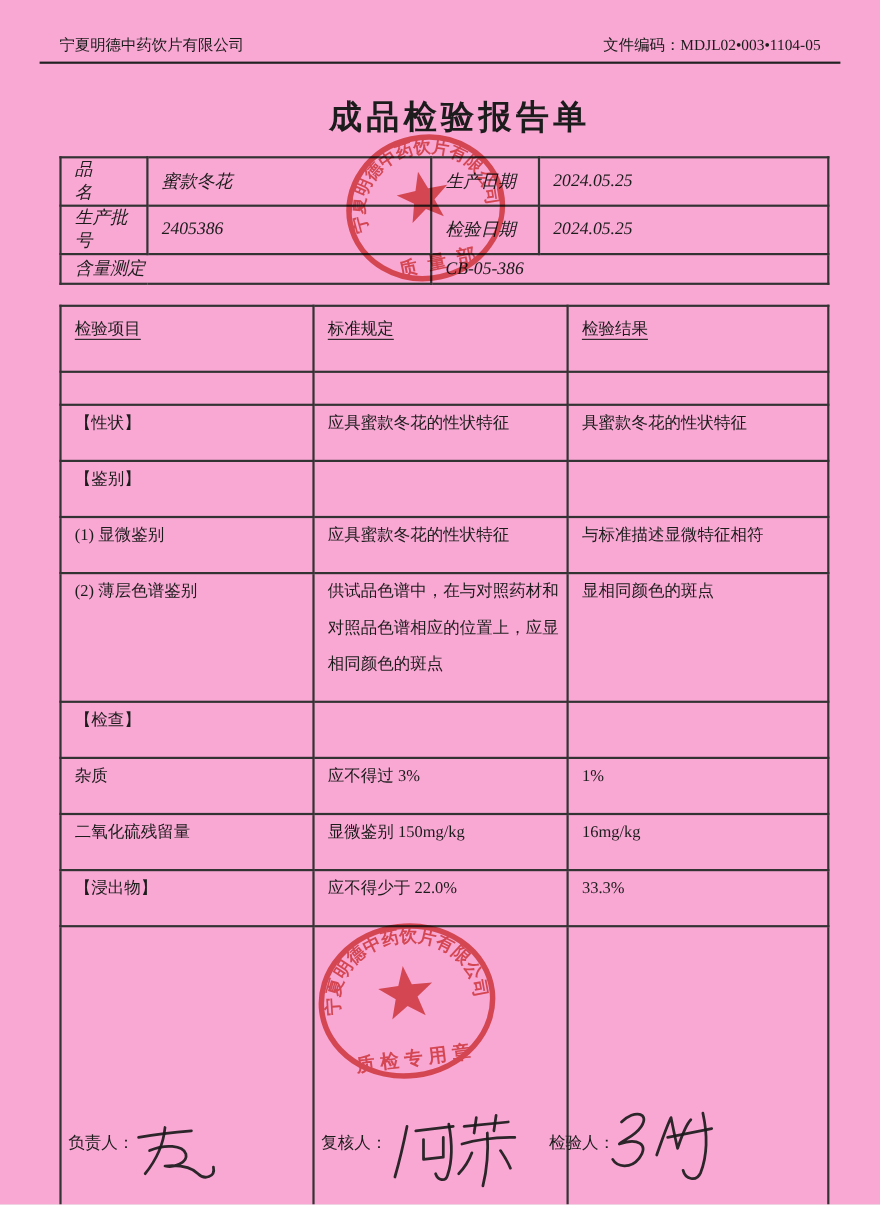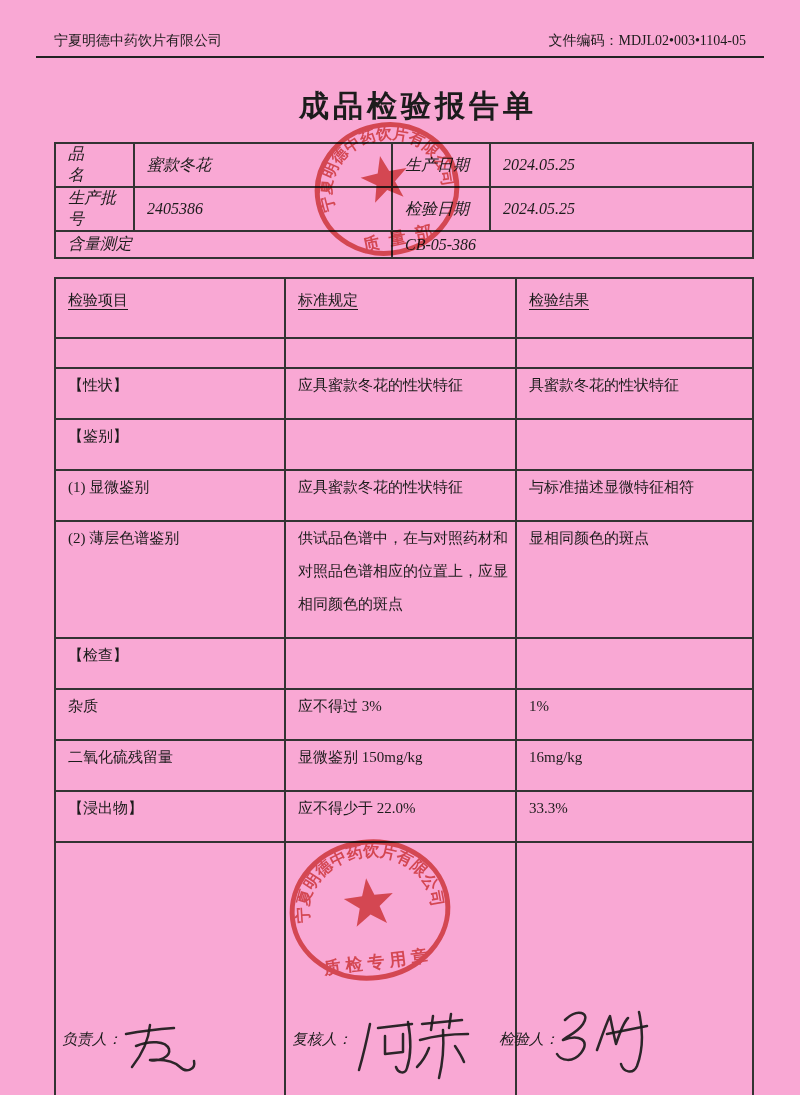--- a/index.html
+++ b/index.html
@@ -29,21 +29,21 @@
   .concl td{height:26px;line-height:26px;font-size:15.5px;vertical-align:middle;}
   .concl b{font-weight:normal;}
   
   .stamp{position:absolute;opacity:.8;mix-blend-mode:multiply;}
   .stamp .ring{fill:none;stroke:var(--stamp-red,#d0473c);stroke-width:5;}
   .stamp .star{fill:var(--stamp-red,#d0473c);}
   .stamp text{fill:var(--stamp-red,#d0473c);font-weight:bold;font-family:"Liberation Serif",serif;}
   .stamp-top{left:308px;top:116px;}
   .stamp-bottom{left:282px;top:834px;}
   
-  .sig-row{position:absolute;top:1028px;left:54px;width:698px;height:64px;font-size:15px;font-style:italic;}
+  .sig-row{position:absolute;top:1028px;left:54px;width:698px;height:64px;font-size:15px;}
   .sig-label{position:absolute;top:2px;}
   .sig{position:absolute;}
   .sig path{fill:none;stroke:#1a1a1a;stroke-width:2.5;stroke-linecap:round;stroke-linejoin:round;opacity:.92;}
 </style>
 </head>
 <body>
 
 <div class="page">
 
   <div class="hdr">

